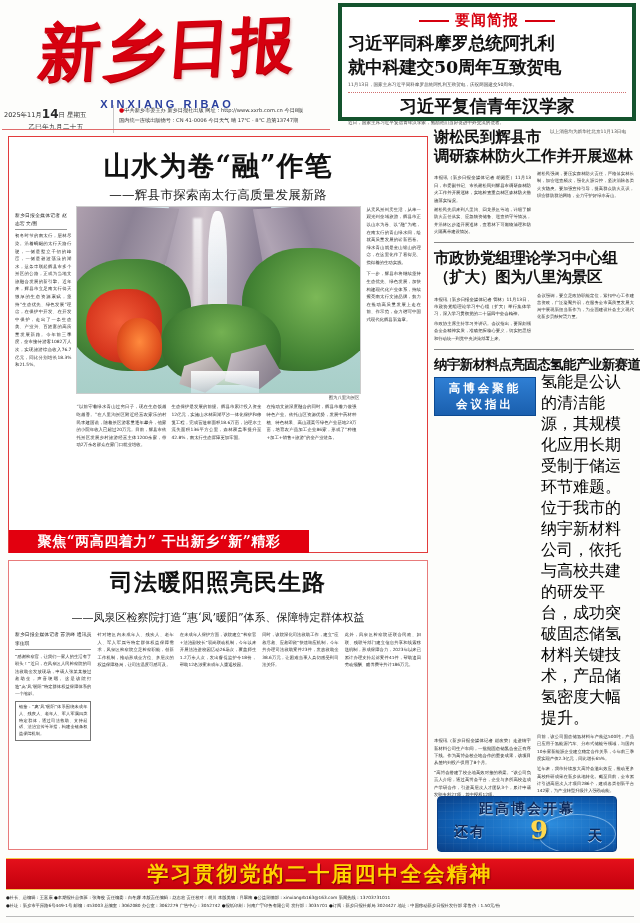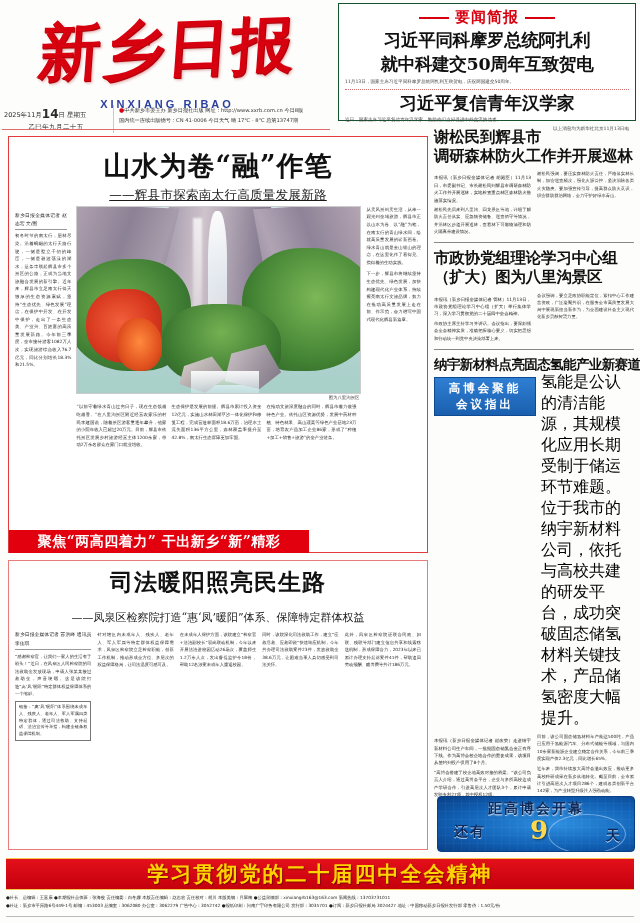--- a/index.html
+++ b/index.html
@@ -38,43 +38,43 @@
   .mast-date .l1 { white-space: nowrap; }
   .mast-date .big { font-size: 12px; font-weight: 700; vertical-align: -1px; }
   .mast-date .l2 { text-align: center; letter-spacing: .4px; }
   .mast-sep { width: 1px; background: #c9c9c9; margin: 0 5px; }
   .mast-pub { flex: 1; font-size: 5.2px; color: #333; line-height: 1.75; }
   .mast-pub .dot { color: #d6000f; font-size: 6px; }
   .mast-rule { position: absolute; left: 2px; top: 129px; width: 328px; height: 1px; background: #e06b6b; }
 
   
   .brief { position: absolute; left: 338px; top: 3px; width: 298px; height: 118px;
-           border: 1px solid #14532d; background: #fff; padding: 3px 6px 2px; }
+           border: 4px solid #14532d; background: #fff; padding: 3px 6px 2px; }
   .brief-head { display: flex; align-items: center; justify-content: center; gap: 6px; margin-top: 1px; }
   .brief-head .bar { width: 30px; height: 2px; background: #d6000f; }
   .brief-title { font-family: "DejaVu Serif","Liberation Serif",serif; font-weight: 700;
                  font-size: 15px; color: #d6000f; letter-spacing: 1px; }
   .brief-h1 { font-family: "DejaVu Serif","Liberation Serif",serif; font-weight: 700;
-              font-size: 17.5px; color: #111; text-align: center; line-height: 1.22;
+              font-size: 17.5px; color: #111; line-height: 1.22;
               letter-spacing: -0.3px; margin-top: 3px; white-space: nowrap; }
   .brief-sub { font-size: 4.6px; color: #444; text-align: left; margin-top: 3px; line-height: 1.5; }
   .brief-dash { border-top: 1px dotted #d07070; margin: 3px 0 3px; }
   .brief-h2 { font-family: "DejaVu Serif","Liberation Serif",serif; font-weight: 700;
               font-size: 17.5px; color: #111; text-align: center; line-height: 1.2;
               letter-spacing: 0px; }
   .brief-credit { font-size: 4.6px; color: #444; text-align: right; margin-top: 3px; }
 
   
   .artbox { position: absolute; left: 8px; top: 136px; width: 420px; height: 417px;
             border: 1.4px solid #e23b3b; background: #fff; padding: 5px 6px 0; }
   .head1 { font-family: "DejaVu Serif","Liberation Serif",serif; font-weight: 700;
            font-size: 27px; color: #111; text-align: center; line-height: 1.18;
            letter-spacing: 1px; margin-top: 8px; }
   .sub1 { font-family: "DejaVu Serif","Liberation Serif",serif; font-size: 12.5px;
-          color: #1a1a1a; text-align: center; margin-top: 5px; letter-spacing: .3px; text-decoration: underline; }
+          color: #1a1a1a; text-align: center; margin-top: 5px; letter-spacing: .3px; }
   .art-byline { font-size: 4.8px; color: #222; border-bottom: .6px solid #999;
                 padding-bottom: 1px; margin: 6px 0 2px; width: 92%; }
 
   .art-body { display: flex; gap: 5px; margin-top: 2px; height: 300px; }
   .col { font-size: 4.4px; line-height: 1.72; color: #2b2b2b; text-align: justify;
          column-fill: auto; }
   .c1 { width: 62px; }
   .c-photo { width: 285px; }
   .c-last { width: 60px; }
   .photo { width: 285px; height: 188px; position: relative; overflow: hidden;
@@ -164,21 +164,21 @@
                 color: #2b2b2b; text-align: justify; }
   .s-rule { border-top: .8px solid #888; margin: 7px 0 6px; }
   .bluebox { width: 102px; background: linear-gradient(180deg,#2f7fd4,#1a5fae);
              border: 1px solid #0d4a91; padding: 3px 4px; margin: 5px 0 3px;
              text-align: center; }
   .bluebox div { font-family: "DejaVu Serif","Liberation Serif",serif; font-weight: 700;
                  font-size: 11.5px; color: #fff; letter-spacing: 3px; line-height: 1.35; }
   .bluerow { display: flex; gap: 5px; align-items: flex-start; }
 
   
-  .countdown { position: absolute; left: 437px; top: 796px; width: 198px; height: 56px;
+  .countdown { position: absolute; left: 437px; top: 796px; width: 180px; height: 56px;
      background: radial-gradient(ellipse at 60% 50%,#2e8fe0,#1060b4 60%,#0a3f86);
      border: 1px solid #0a3f86; border-radius: 4px; overflow: hidden; }
   .cd-grid { position: absolute; inset: 0; opacity: .35;
      background:
        repeating-linear-gradient(0deg,transparent 0 7px,rgba(255,255,255,.12) 7px 8px),
        repeating-linear-gradient(90deg,transparent 0 7px,rgba(255,255,255,.1) 7px 8px); }
   .cd-ring { position: absolute; left: 56%; top: 32%; width: 78px; height: 40px;
      border: 1.5px solid rgba(200,230,255,.5); border-radius: 50%; }
   .cd-l1 { position: absolute; left: 0; top: 3px; width: 100%; text-align: center;
      font-family: "DejaVu Serif","Liberation Serif",serif; font-weight: 700;

